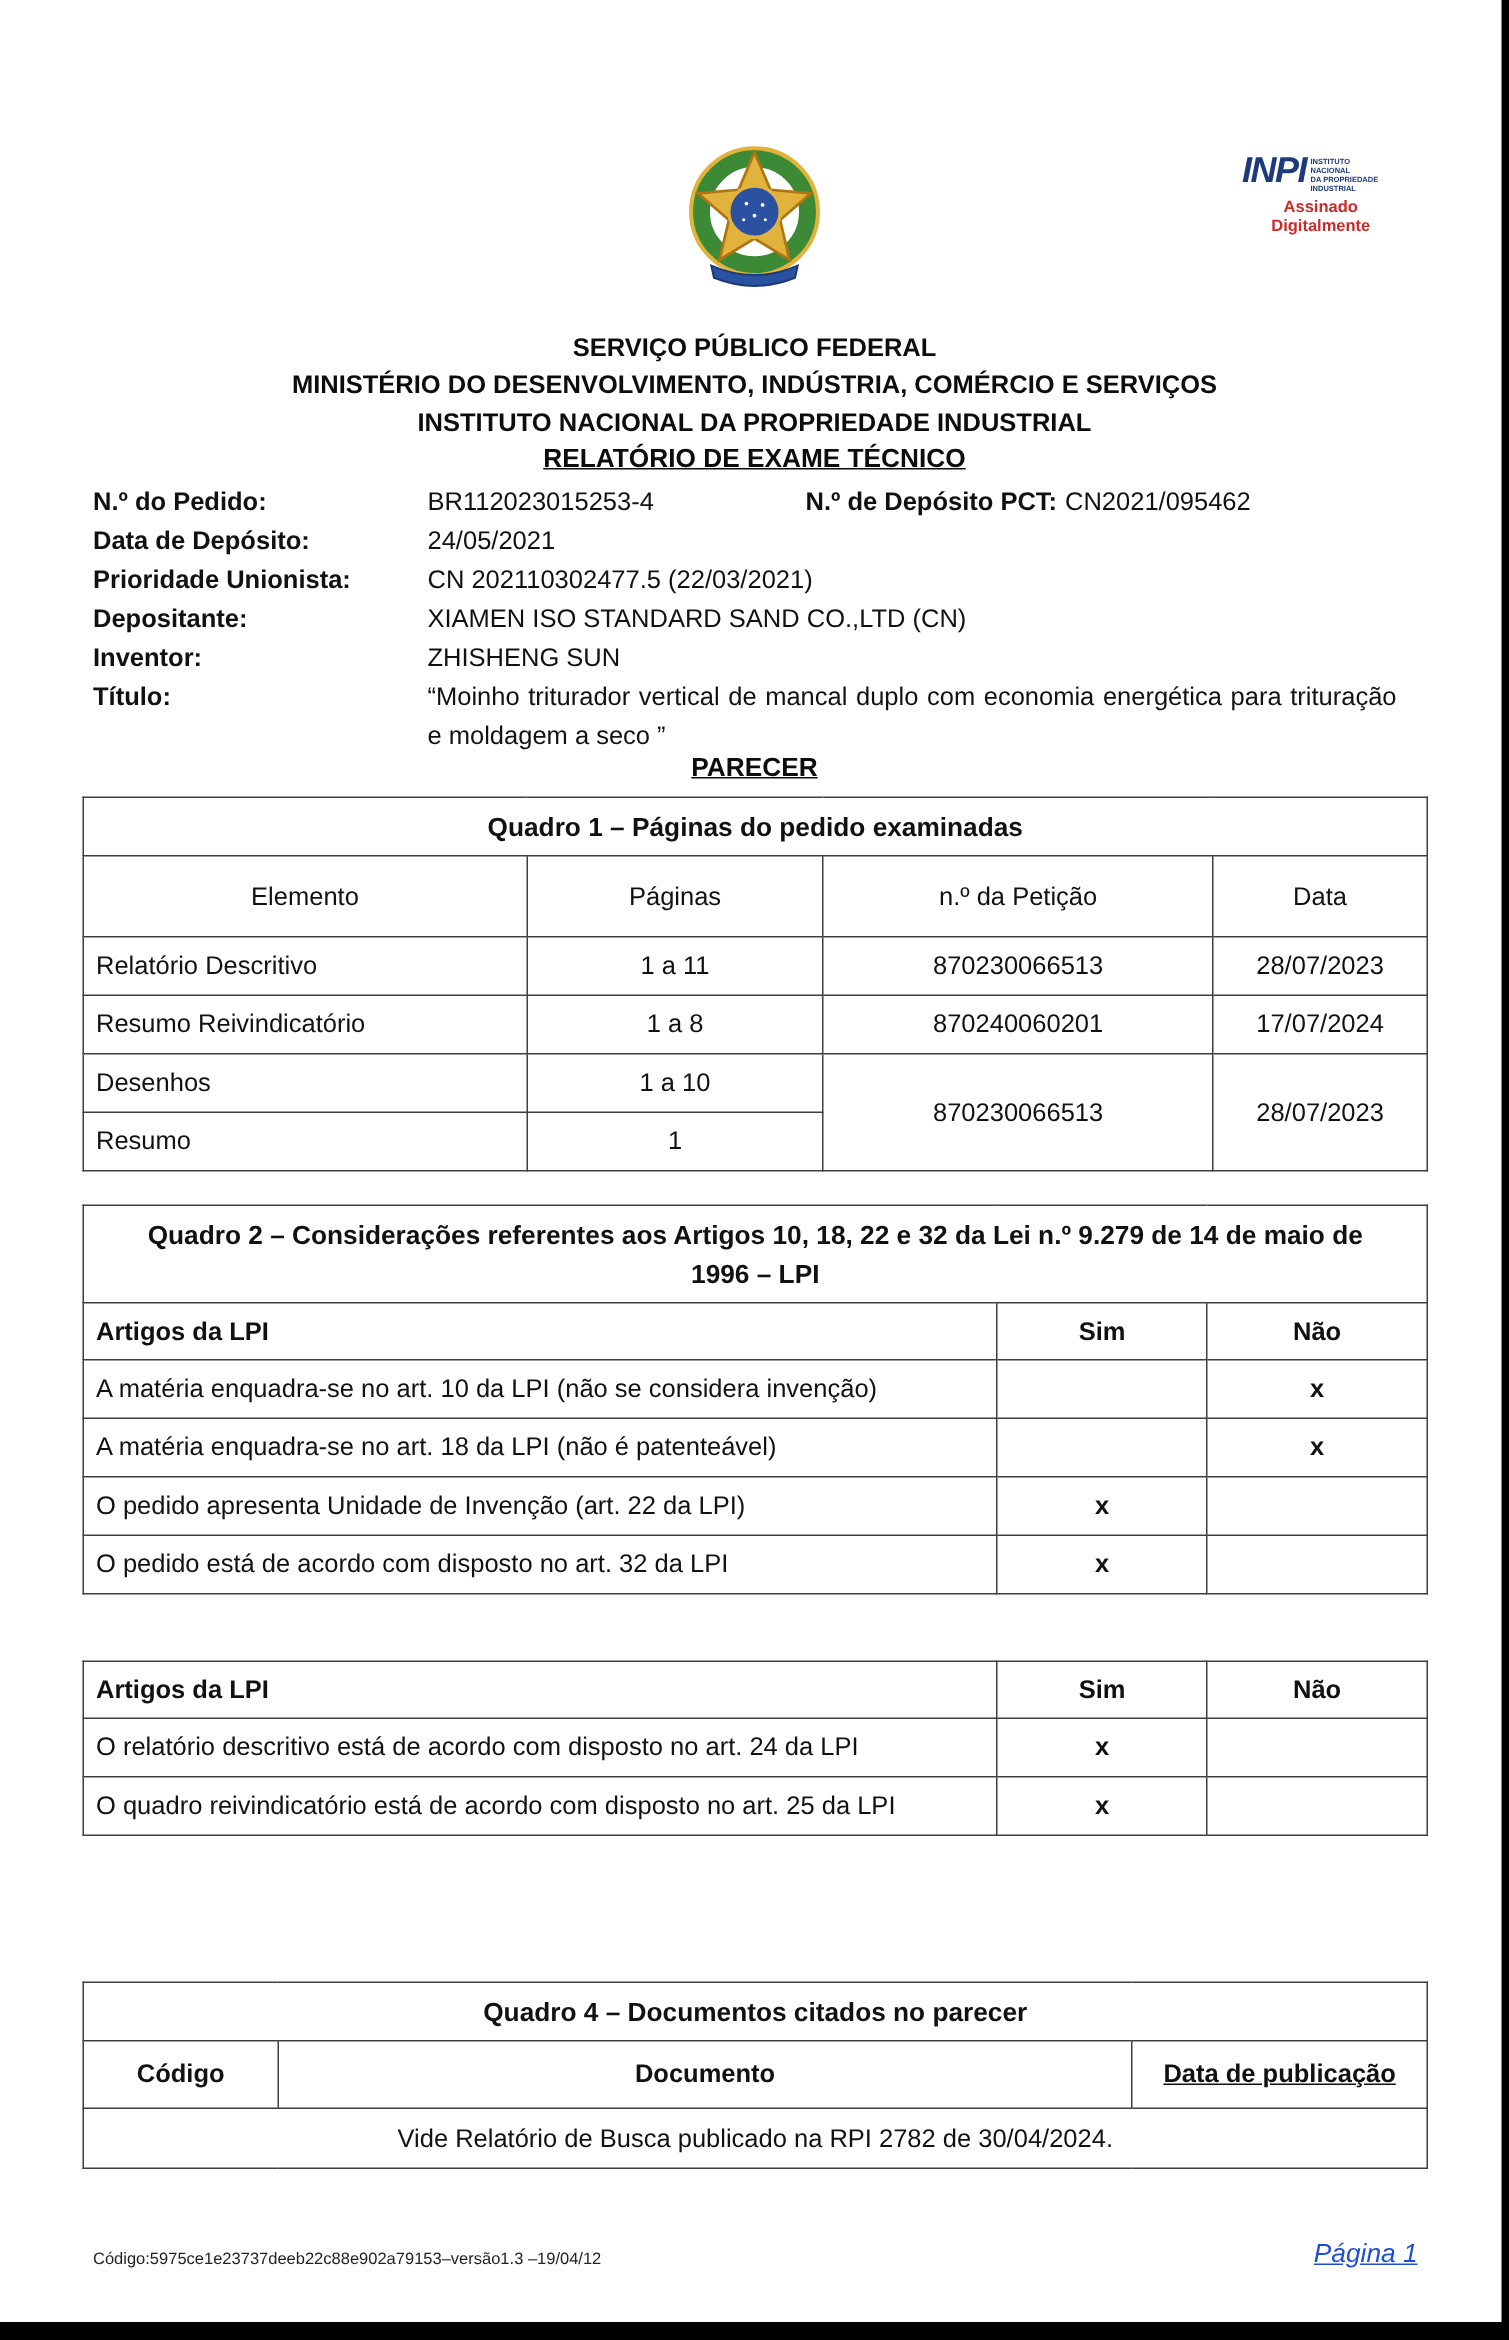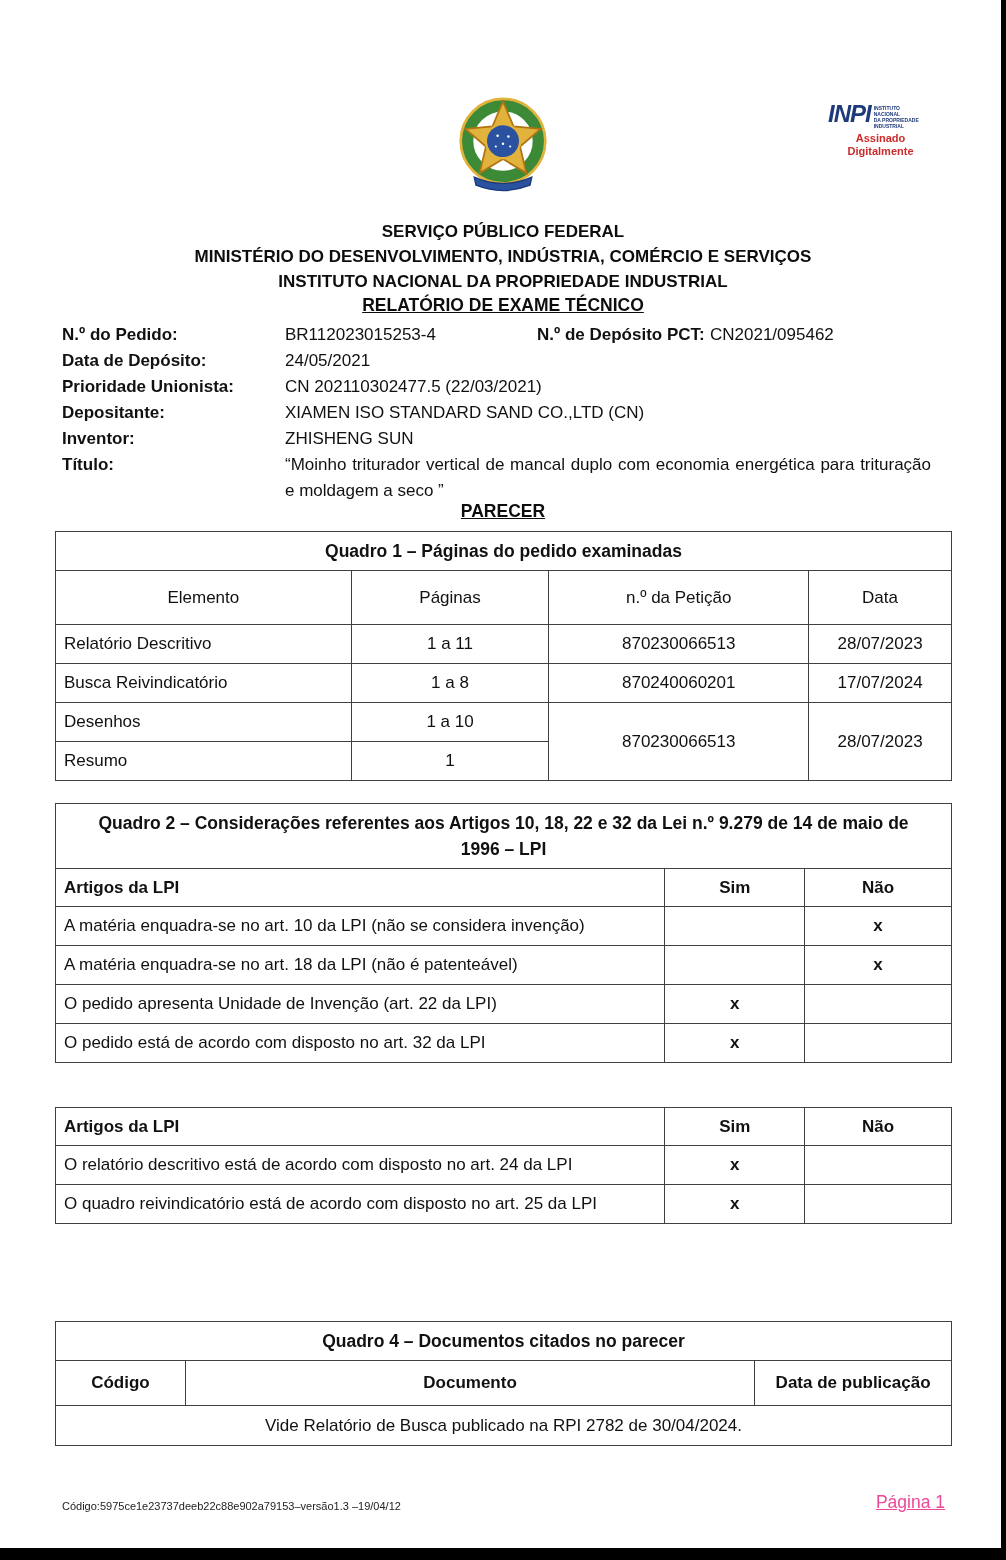--- a/index.html
+++ b/index.html
@@ -56,25 +56,25 @@
   .lpi .hdr td { text-align:center; }
   .lpi .r td { height:39px; }
   .lpi .r td:first-child { padding-left:8px; text-align:left; }
   .lpi .r td { text-align:center; }
   .lpi .mark { font-weight:bold; }
   .c-q { width:610px; } .c-sim { width:140px; } .c-nao { width:147px; }
 
   .q4 { top:1321px; }
   .q4 .hdr td { height:45px; text-align:center; font-weight:bold; }
   .q4 .r td { height:40px; text-align:center; }
-  .c-cod { width:130px; } .c-doc { width:570px;border-radius:19px; } .c-pub { width:197px; }
+  .c-cod { width:130px; } .c-doc { width:570px;border-radius:19px; } .c-pub { width:197px;text-decoration:underline; }
 
   
   .footer-code { position:absolute; left:62px; top:1500px; font-size:11px; color:#222; }
-  .footer-page { position:absolute; right:61px; top:1492px; font-size:17.5px; text-decoration:underline; color:#ec4899; }
+  .footer-page { position:absolute; right:61px; top:1492px; font-size:17.5px; text-decoration:underline; color:#1d4ed8;font-style:italic; }
 </style>
 </head>
 <body>
 
 <div class="page">
 
   <div class="emblem">
     <svg width="108" height="105" viewBox="0 0 120 116">
       <circle cx="60" cy="52" r="40" fill="none" stroke="#3c8a36" stroke-width="14"></circle>
       <circle cx="60" cy="52" r="47" fill="none" stroke="#e2b33c" stroke-width="3"></circle>
@@ -151,21 +151,21 @@
         <td class="c-pt">n.º da Petição</td>
         <td class="c-dt">Data</td>
       </tr>
       <tr class="r">
         <td>Relatório Descritivo</td>
         <td>1 a 11</td>
         <td>870230066513</td>
         <td>28/07/2023</td>
       </tr>
       <tr class="r">
-        <td>Busca Reivindicatório</td>
+        <td>Resumo Reivindicatório</td>
         <td>1 a 8</td>
         <td>870240060201</td>
         <td>17/07/2024</td>
       </tr>
       <tr class="r">
         <td>Desenhos</td>
         <td>1 a 10</td>
         <td rowspan="2">870230066513</td>
         <td rowspan="2">28/07/2023</td>
       </tr>

